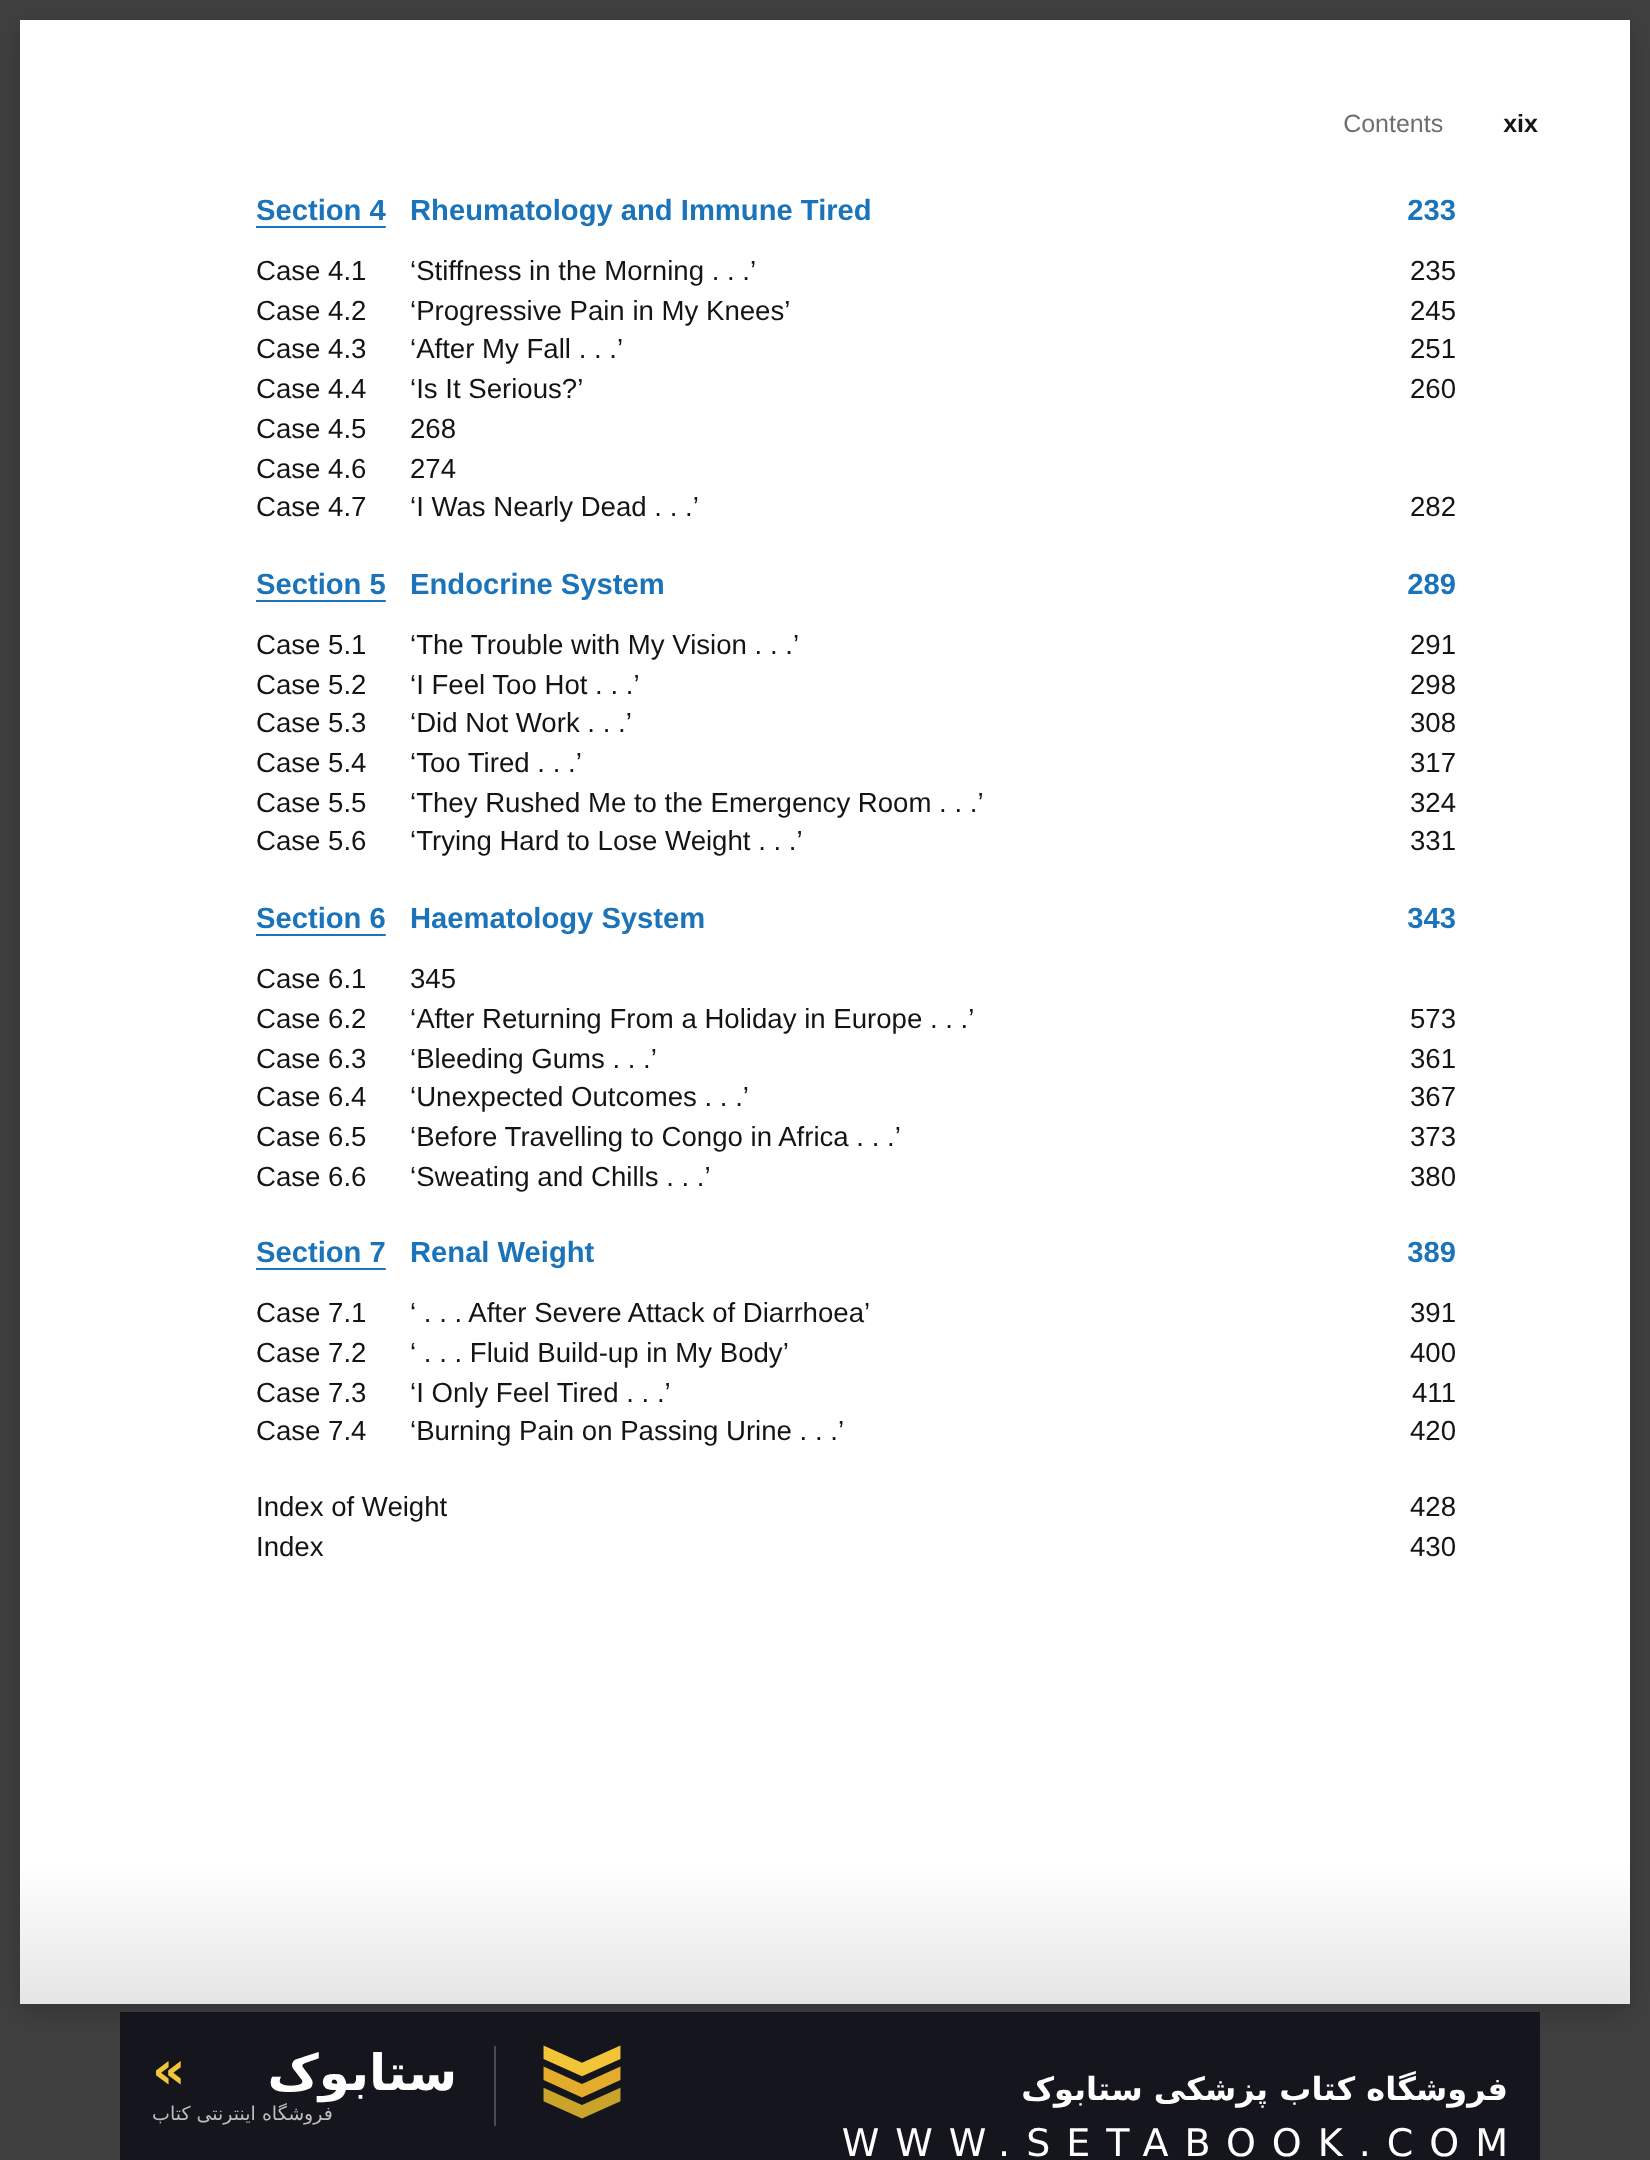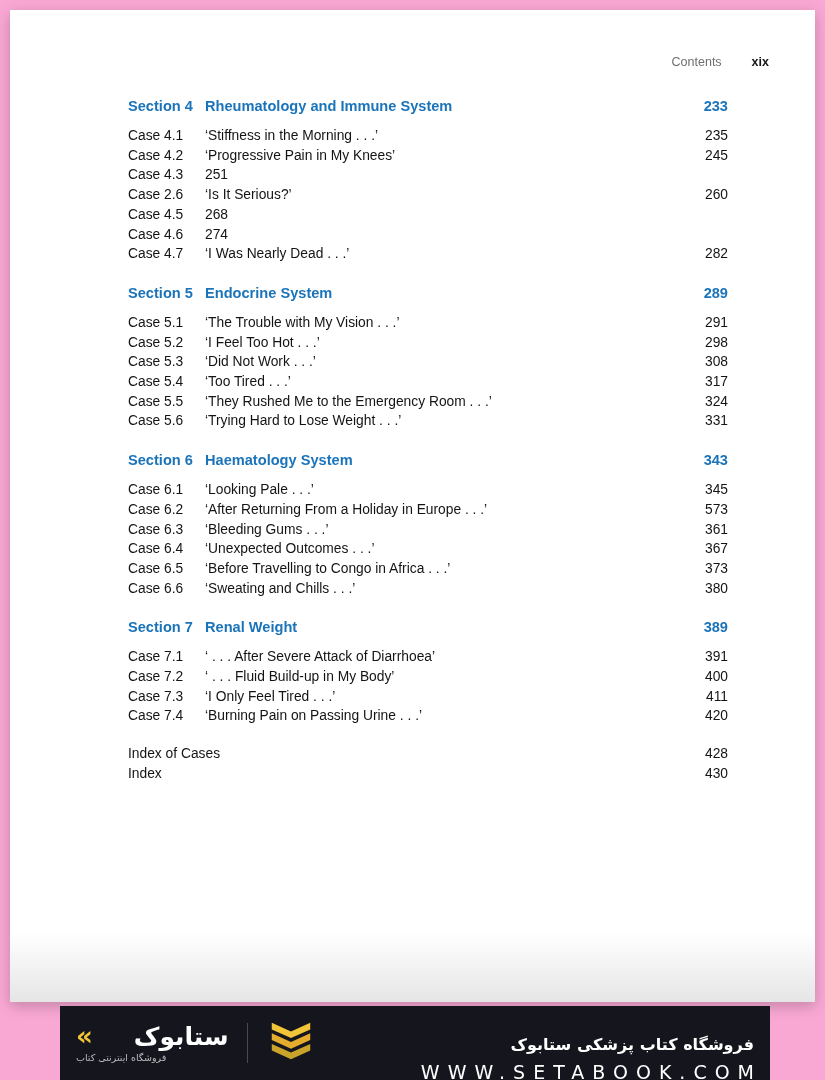--- a/index.html
+++ b/index.html
@@ -1,20 +1,20 @@
 <!DOCTYPE html>
 <html><head>
 <meta charset="utf-8">
 <style>
   html,body { margin:0; padding:0; }
   body { background:#d9d9d9; font-family:"Liberation Sans", sans-serif; }
 
   .canvas {
     position:relative; width:825px; height:1080px; margin:0 auto;
-    background:#f9a8d4; overflow:hidden;
+    background:#404040; overflow:hidden;
   }
 
   
   .sheet {
     position:absolute; left:10px; top:10px; width:805px; height:992px;
     background:#ffffff;
     box-shadow:0 4px 14px rgba(0,0,0,.22);
   }
   .sheet::after {
     content:""; position:absolute; left:0; right:0; bottom:0; height:70px;
@@ -32,21 +32,21 @@
   .toc { position:absolute; left:118px; top:86px; width:600px; }
 
   .sec-row {
     display:flex; align-items:baseline;
     color:#1b74ba; font-weight:bold; font-size:14.6px; line-height:20px;
     margin:19px 0 10px 0;
   }
   .toc > .sec-row:first-child { margin-top:0; }
   .sec-label {
     flex:0 0 77px;
-    text-underline-offset:3px; text-decoration-thickness:1px;
+    text-decoration:underline; text-underline-offset:3px; text-decoration-thickness:1px;
   }
   .sec-title { flex:1; padding-right:8px; }
 
   .case-row {
     display:flex; align-items:baseline;
     font-size:13.8px; line-height:19.7px; color:#141414;
   }
   .case-label { flex:0 0 77px; }
   .case-title { flex:1; padding-right:8px; }
 
@@ -81,39 +81,40 @@
   <div class="sheet">
 
     <div class="running-head">
       <span class="rh-contents">Contents</span>
       <span class="rh-folio">xix</span>
     </div>
 
     <div class="toc" id="toc">
         <div class="sec-row">
           <span class="sec-label">Section 4</span>
-          <span class="sec-title">Rheumatology and Immune System</span>
+          <span class="sec-title">Rheumatology and Immune Tired</span>
           <span class="sec-page">233</span>
         </div>
         <div class="case-row">
           <span class="case-label">Case 4.1</span>
           <span class="case-title">‘Stiffness in the Morning . . .’</span>
           <span class="case-page">235</span>
         </div>
         <div class="case-row">
           <span class="case-label">Case 4.2</span>
           <span class="case-title">‘Progressive Pain in My Knees’</span>
           <span class="case-page">245</span>
         </div>
         <div class="case-row">
           <span class="case-label">Case 4.3</span>
+          <span class="case-title">‘After My Fall . . .’</span>
           <span class="case-page">251</span>
         </div>
         <div class="case-row">
-          <span class="case-label">Case 2.6</span>
+          <span class="case-label">Case 4.4</span>
           <span class="case-title">‘Is It Serious?’</span>
           <span class="case-page">260</span>
         </div>
         <div class="case-row">
           <span class="case-label">Case 4.5</span>
           <span class="case-page">268</span>
         </div>
         <div class="case-row">
           <span class="case-label">Case 4.6</span>
           <span class="case-page">274</span>
@@ -158,21 +159,20 @@
           <span class="case-title">‘Trying Hard to Lose Weight . . .’</span>
           <span class="case-page">331</span>
         </div>
         <div class="sec-row">
           <span class="sec-label">Section 6</span>
           <span class="sec-title">Haematology System</span>
           <span class="sec-page">343</span>
         </div>
         <div class="case-row">
           <span class="case-label">Case 6.1</span>
-          <span class="case-title">‘Looking Pale . . .’</span>
           <span class="case-page">345</span>
         </div>
         <div class="case-row">
           <span class="case-label">Case 6.2</span>
           <span class="case-title">‘After Returning From a Holiday in Europe . . .’</span>
           <span class="case-page">573</span>
         </div>
         <div class="case-row">
           <span class="case-label">Case 6.3</span>
           <span class="case-title">‘Bleeding Gums . . .’</span>
@@ -213,21 +213,21 @@
           <span class="case-title">‘I Only Feel Tired . . .’</span>
           <span class="case-page">411</span>
         </div>
         <div class="case-row">
           <span class="case-label">Case 7.4</span>
           <span class="case-title">‘Burning Pain on Passing Urine . . .’</span>
           <span class="case-page">420</span>
         </div>
         <div class="back-block">
           <div class="case-row">
-            <span class="case-title">Index of Cases</span>
+            <span class="case-title">Index of Weight</span>
             <span class="case-page">428</span>
           </div>
           <div class="case-row">
             <span class="case-title">Index</span>
             <span class="case-page">430</span>
           </div>
         </div>
       </div>
 
   </div>

